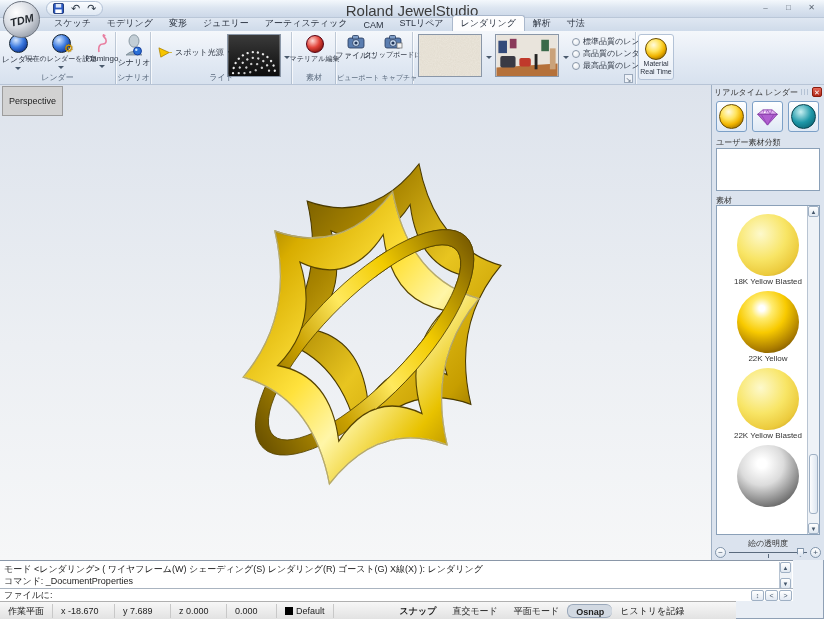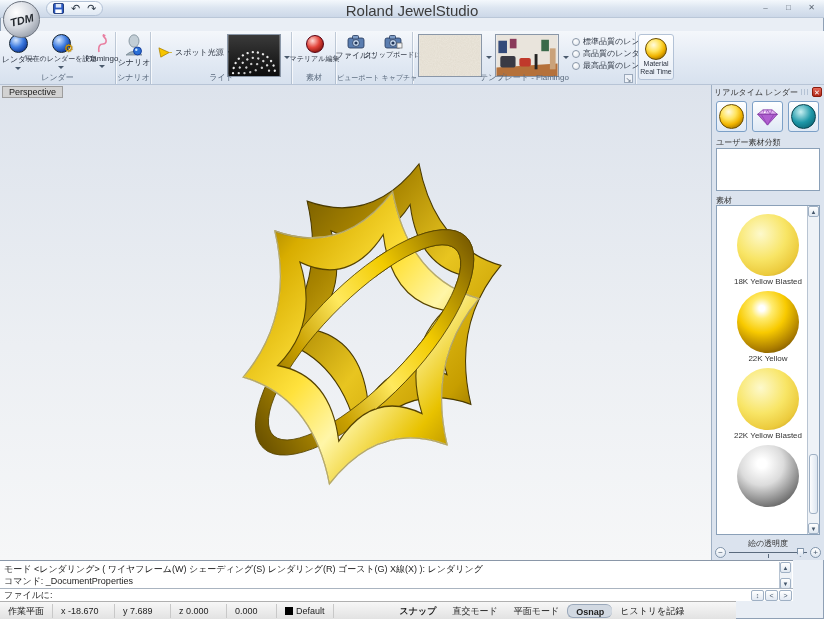--- a/index.html
+++ b/index.html
@@ -53,21 +53,21 @@
   .launcher{position:absolute;right:2px;bottom:1px;width:9px;height:9px;font-size:7px;line-height:9px;
     color:#5a6a7d;border:1px solid #9aa8ba;background:#eef2f8;text-align:center;}
   .mrt{left:638px;top:3px;width:36px;height:46px;display:flex;flex-direction:column;align-items:center;
     border:1px solid #b3c2d6;border-radius:3px;background:linear-gradient(#ffffff,#e6edf6);}
   .mrt .cap{font-size:7px;color:#2b3340;line-height:8px;}
 
   
   .main{left:0;top:85px;width:824px;height:475px;}
   .viewport{position:absolute;left:0;top:0;width:711px;height:475px;
     background:linear-gradient(180deg,#dde3ec 0%,#eceff3 55%,#f6f7f8 100%);}
-  .vplabel{position:absolute;left:2px;top:1px;padding:0 6px;font-size:9px;color:#222;
+  .vplabel{position:absolute;left:2px;top:1px;padding:9px 6px;font-size:9px;color:#222;
     background:#d2d2d2;border:1px solid #9d9d9d;}
 
   
   .panel{position:absolute;left:711px;top:0;width:113px;height:475px;background:#dbe3ee;
     border-left:1px solid #9fb0c4;padding:0;}
   .phead{position:absolute;left:2px;top:1px;right:2px;height:12px;display:flex;align-items:center;}
   .phead .ptitle{font-size:8px;color:#333;white-space:nowrap;margin-right:3px;text-align:center;}
   .phead .grip{flex:1;height:6px;background:repeating-linear-gradient(90deg,#b4c2d4 0 1px,transparent 1px 3px);}
   .pclose{width:10px;height:10px;margin-left:3px;background:linear-gradient(#e86a5a,#b02818);
     border:1px solid #8a1a0c;border-radius:2px;color:#fff;font-size:7px;line-height:9px;text-align:center;}
@@ -134,20 +134,32 @@
   <div class="abs qat">
     <svg width="11" height="11" viewBox="0 0 12 12">
       <rect x="0.5" y="0.5" width="11" height="11" rx="1.5" fill="#2b59c3" stroke="#16306e"></rect>
       <rect x="3" y="1" width="6" height="4" fill="#dce6f8"></rect>
       <rect x="2.5" y="7" width="7" height="4" fill="#ffffff"></rect>
     </svg>
     <span class="glyph">↶</span>
     <span class="glyph">↷</span>
   </div>
 
+  <div class="abs tabrow">
+    <div class="tab">スケッチ</div>
+    <div class="tab">モデリング</div>
+    <div class="tab">変形</div>
+    <div class="tab">ジュエリー</div>
+    <div class="tab">アーティスティック</div>
+    <div class="tab">CAM</div>
+    <div class="tab">STLリペア</div>
+    <div class="tab active">レンダリング</div>
+    <div class="tab">解析</div>
+    <div class="tab">寸法</div>
+  </div>
 
   <div class="abs ribbon">
 
     <div class="rgroup" style="left:0;width:116px;">
       <div class="bigbtn" style="left:4px;width:28px;">
         <div class="sphere sph-blue" style="width:19px;height:19px;"></div>
         <div class="cap">レンダー</div>
         <div class="drop"></div>
       </div>
       <div class="bigbtn" style="left:33px;width:56px;">
@@ -267,21 +279,20 @@
         </div>
         <div class="radio-row">
           <div class="radio"></div>
           <div class="radio-label">高品質のレンダー</div>
         </div>
         <div class="radio-row">
           <div class="radio"></div>
           <div class="radio-label">最高品質のレンダー</div>
         </div>
       </div>
-      <div class="rgroup-label">テンプレート - Flamingo</div>
       <div class="launcher">↘</div>
     </div>
 
     <div class="abs mrt">
       <div class="sphere sph-gold" style="width:22px;height:22px;margin-top:3px;"></div>
       <div class="cap">Material</div>
       <div class="cap">Real Time</div>
     </div>
   </div>
 

